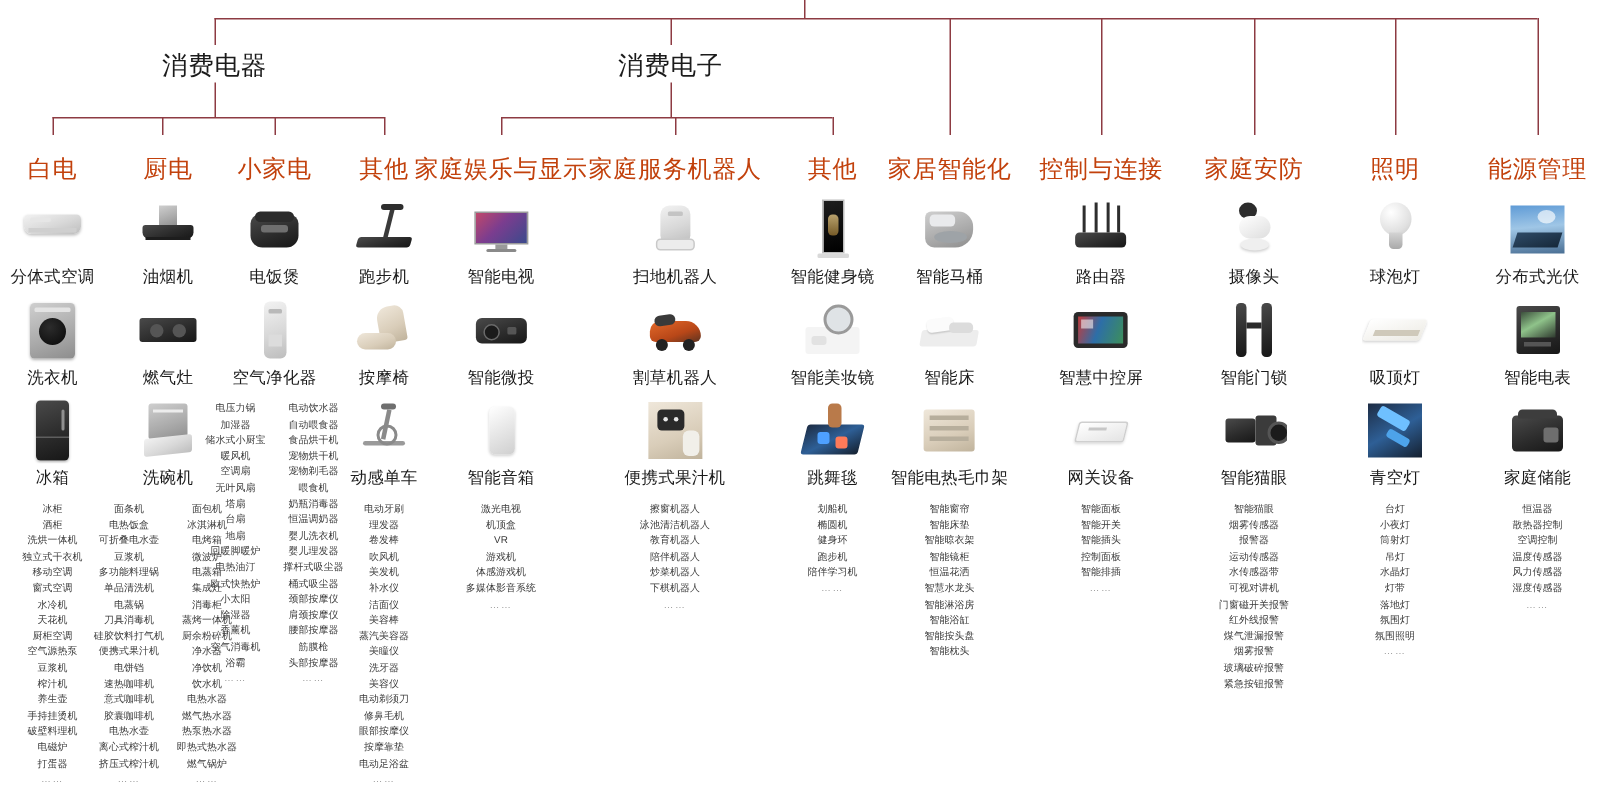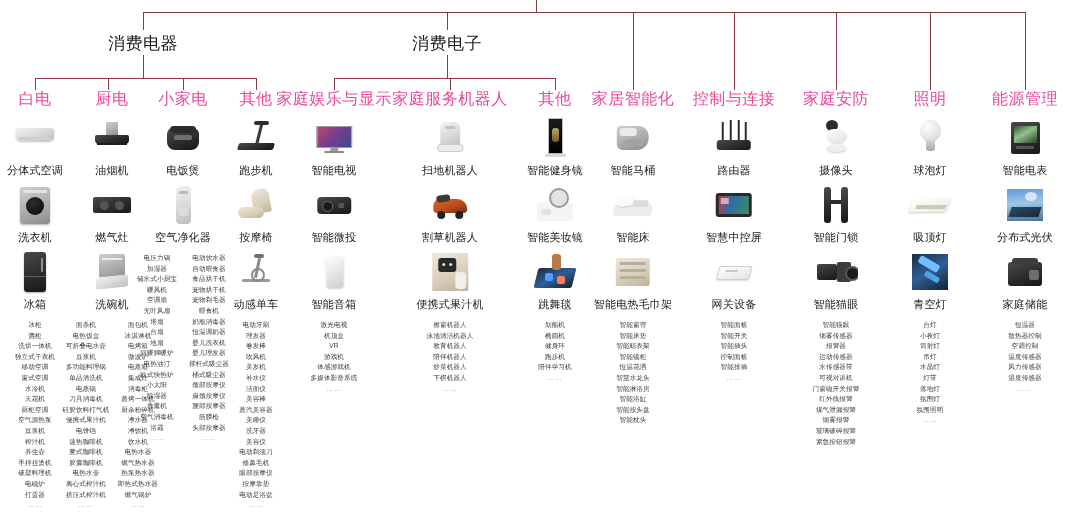--- a/index.html
+++ b/index.html
@@ -33,25 +33,26 @@
   
   .col{
     position:absolute;
     top:88px;
     text-align:center;
     transform:translateX(-50%);
   }
   .col-title{
     font-size:16px;
     font-weight:400;
-    color:#ec4899;
+    color:#c2410c;
     white-space:nowrap;
     letter-spacing:.5px;
     height:22px;
     line-height:22px;
+    margin-top:15px;
   }
 
   .prod{margin-top:6px;text-align:center;}
   .prod-img{
     width:44px;height:44px;
     margin:0 auto;
     display:block;
     border-radius:2px;
     background-size:cover;
     background-position:center;
@@ -643,33 +644,33 @@
           <div>氛围照明</div>
           <div class="leaf-ellipsis">……</div>
         </div>
     </div>
   </div>
 
   <div class="col" style="left:1025px;">
     <div class="col-title">能源管理</div>
     <div class="prod">
       <div class="prod-img pic">
+        <i class="g-sky" style="left:4px;top:6px;width:36px;height:32px;"></i>
+        <i style="left:7px;top:24px;width:30px;height:10px;background:linear-gradient(160deg,#2e4a66,#16283a);transform:skewX(-18deg);"></i>
+        <i style="left:22px;top:9px;width:12px;height:9px;background:rgba(255,255,255,.65);border-radius:50%;"></i>
+      </div>
+      <div class="prod-label">分布式光伏</div>
+    </div>
+    <div class="prod">
+      <div class="prod-img pic">
         <i class="g-dark" style="left:8px;top:6px;width:29px;height:32px;border-radius:2px;"></i>
         <i class="g-green" style="left:11px;top:10px;width:23px;height:17px;"></i>
         <i style="left:13px;top:30px;width:18px;height:3px;background:#555;"></i>
       </div>
       <div class="prod-label">智能电表</div>
-    </div>
-    <div class="prod">
-      <div class="prod-img pic">
-        <i class="g-sky" style="left:4px;top:6px;width:36px;height:32px;"></i>
-        <i style="left:7px;top:24px;width:30px;height:10px;background:linear-gradient(160deg,#2e4a66,#16283a);transform:skewX(-18deg);"></i>
-        <i style="left:22px;top:9px;width:12px;height:9px;background:rgba(255,255,255,.65);border-radius:50%;"></i>
-      </div>
-      <div class="prod-label">分布式光伏</div>
     </div>
     <div class="prod">
       <div class="prod-img pic">
         <i class="g-dark" style="left:5px;top:12px;width:34px;height:24px;border-radius:3px;"></i>
         <i style="left:9px;top:8px;width:26px;height:6px;background:#3d3d3d;border-radius:3px 3px 0 0;"></i>
         <i style="left:26px;top:20px;width:10px;height:10px;background:#6e6e6e;border-radius:2px;"></i>
       </div>
       <div class="prod-label">家庭储能</div>
     </div>
     <div class="leaf-wrap">

